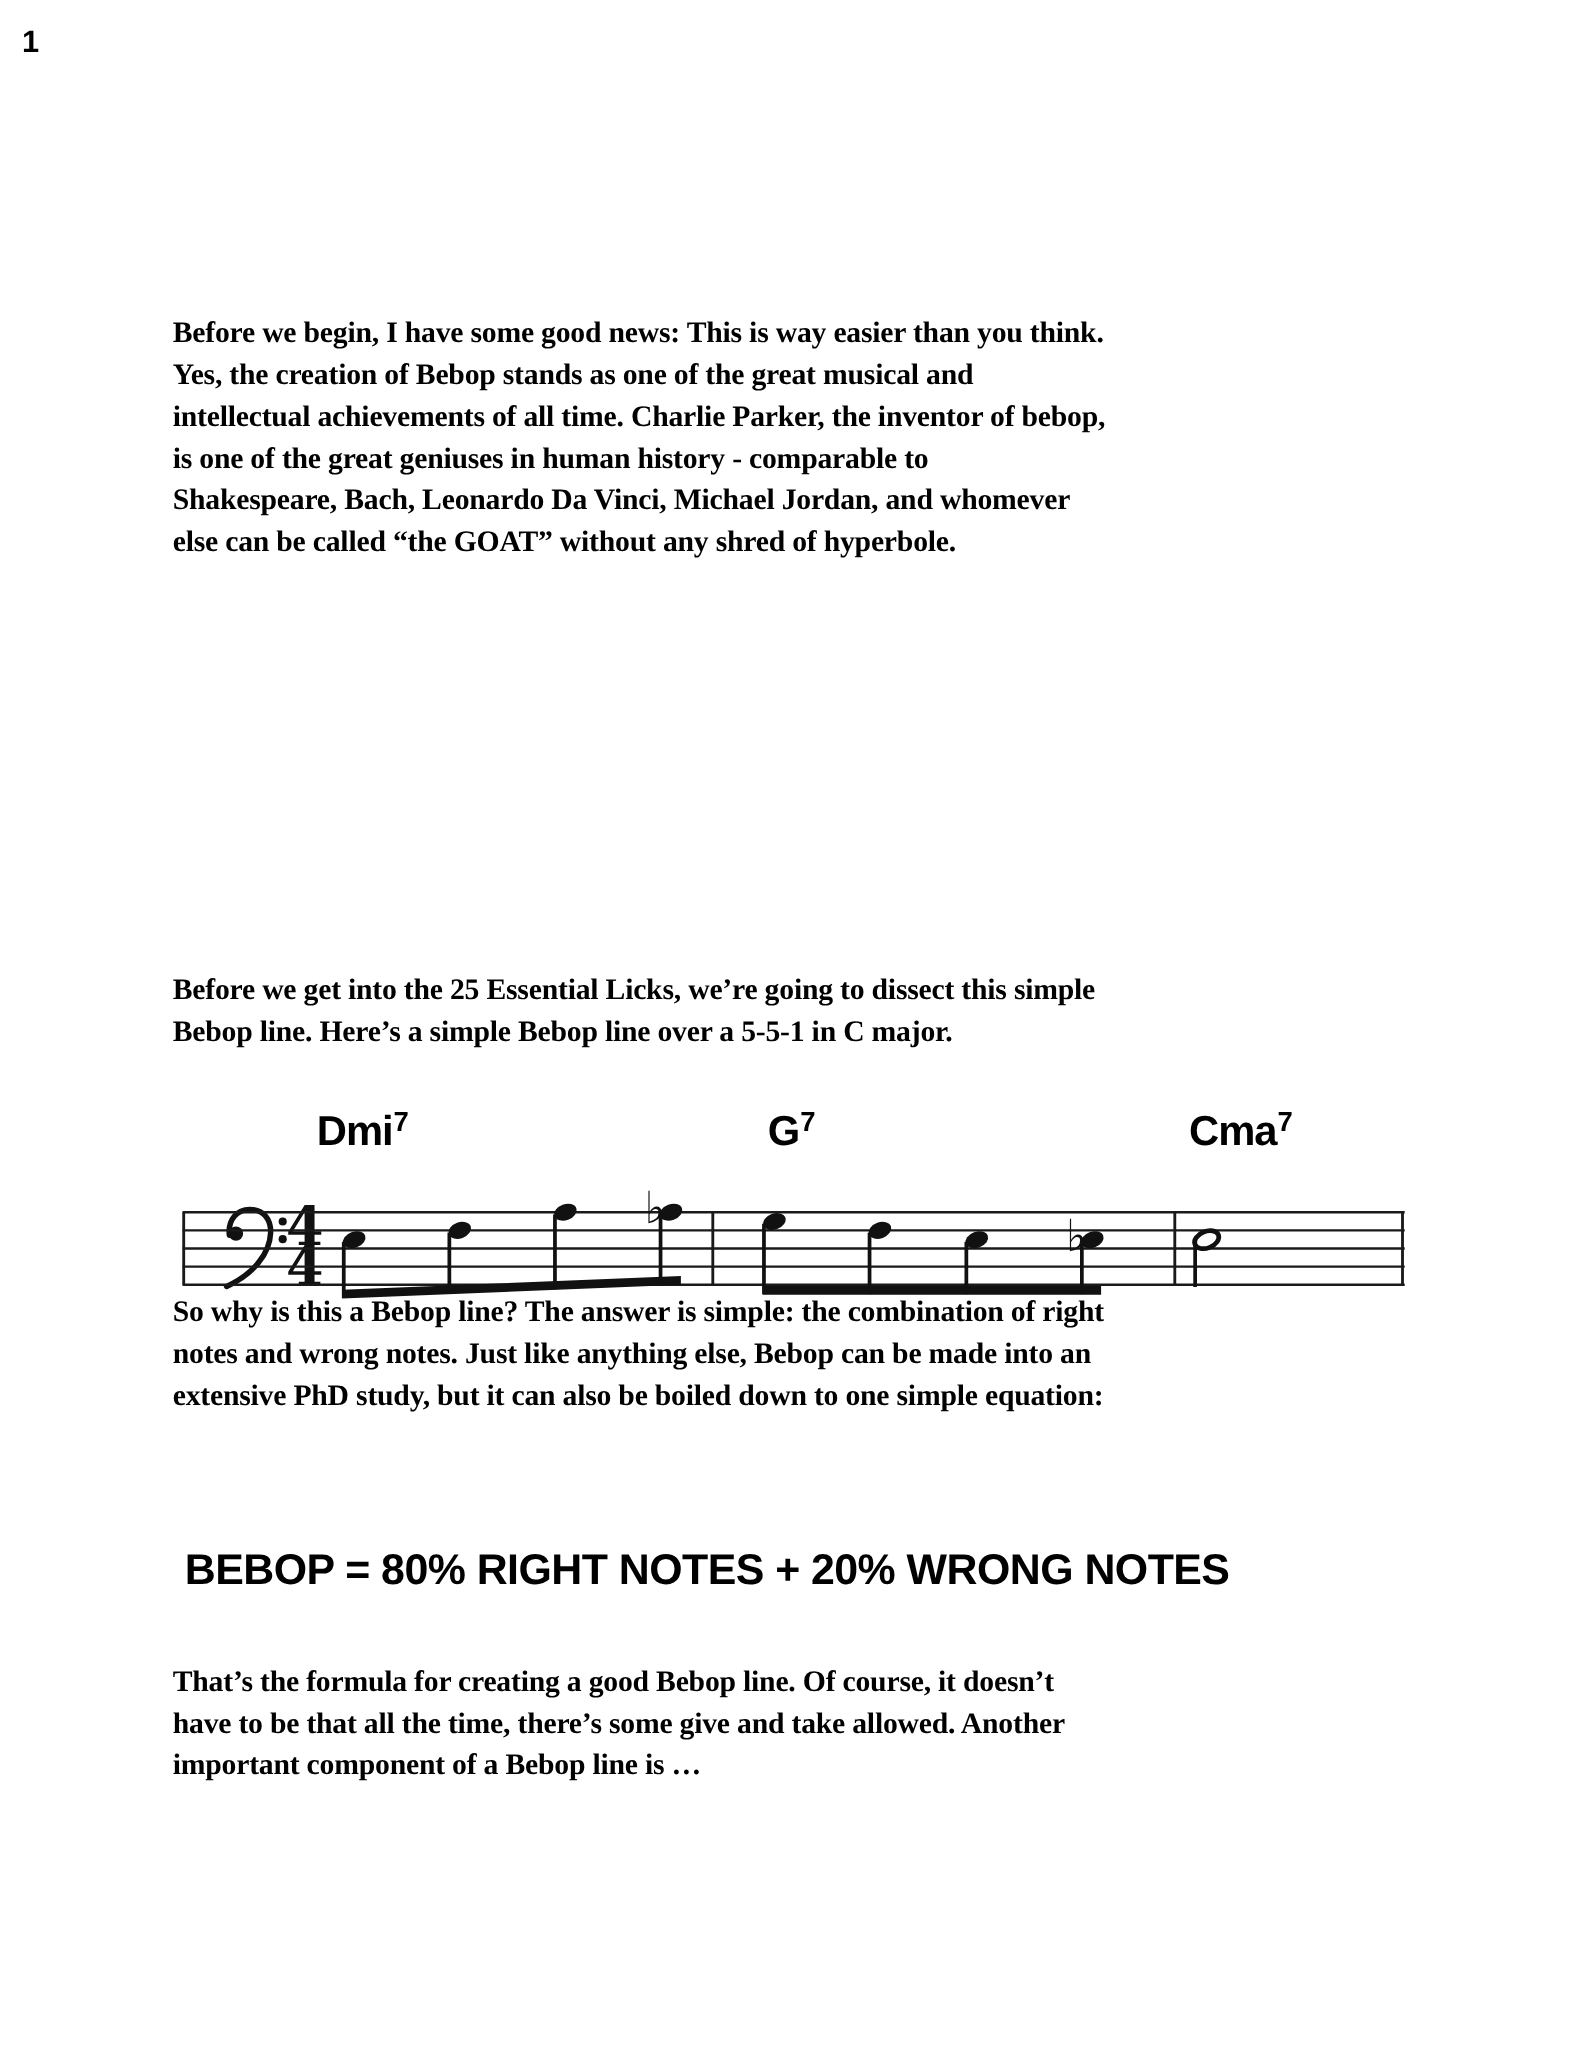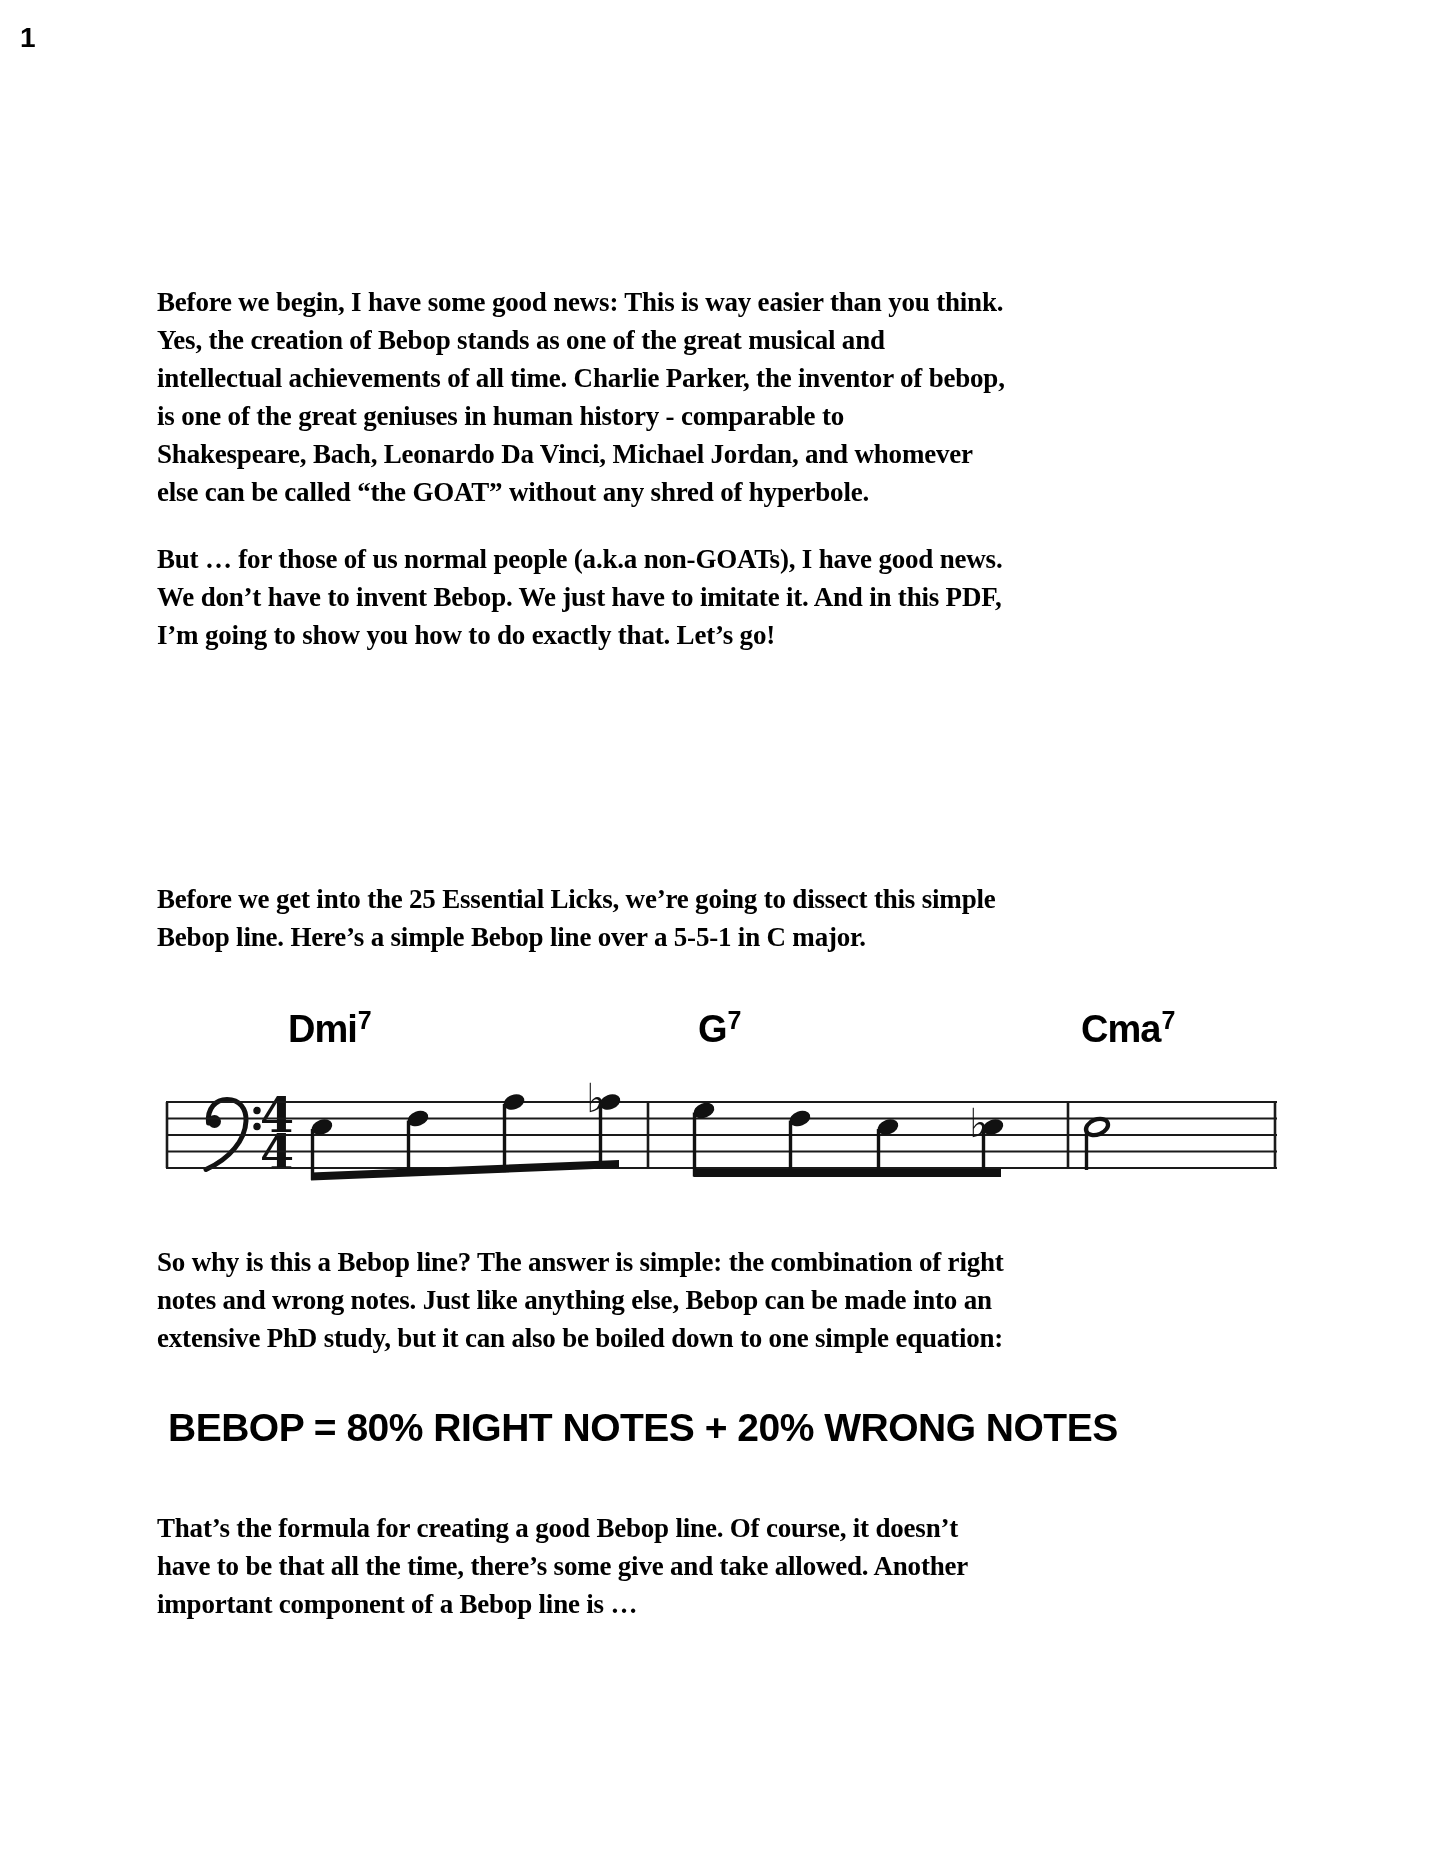--- a/index.html
+++ b/index.html
@@ -15,21 +15,21 @@
     position:absolute; left:157px; top:172px; font-size:40px; line-height:1;
     letter-spacing:-0.5px; white-space:pre;
   }
   .body-text {
     position:absolute; left:157px; font-size:27px; line-height:38px;
     letter-spacing:-0.2px; white-space:pre;font-family:Liberation Serif, serif;
   }
   .p1 { top:283px; }
   .p2 { top:540px; }
   .p3 { top:880px; }
-  .p4 { top:1243px; }
+  .p4 { top:1173px; }
   .p5 { top:1477px;margin-top:32px; }
   .equation {
     position:absolute; left:168px; top:1408px; font-size:39px; line-height:1;
     letter-spacing:-0.5px; white-space:pre;
   }
   .chord {
     position:absolute; top:1010px; font-size:38px; line-height:1;
     letter-spacing:-1px; white-space:nowrap;text-align:center;
   }
   .chord-root { display:inline-block; }
@@ -50,23 +50,20 @@
 
   <div class="page-number">1</div>
 
 
   <div class="body-text p1">Before we begin, I have some good news: This is way easier than you think.
 Yes, the creation of Bebop stands as one of the great musical and
 intellectual achievements of all time. Charlie Parker, the inventor of bebop,
 is one of the great geniuses in human history - comparable to
 Shakespeare, Bach, Leonardo Da Vinci, Michael Jordan, and whomever
 else can be called “the GOAT” without any shred of hyperbole.</div>
-  <div class="body-text p2">But … for those of us normal people (a.k.a non-GOATs), I have good news.
-We don’t have to invent Bebop. We just have to imitate it. And in this PDF,
-I’m going to show you how to do exactly that. Let’s go!</div>
   <div class="body-text p3">Before we get into the 25 Essential Licks, we’re going to dissect this simple
 Bebop line. Here’s a simple Bebop line over a 5-5-1 in C major.</div>
 
   <div class="chord" style="left:288px">
     <span class="chord-root">Dmi</span><span class="chord-sup">7</span>
   </div>
   <div class="chord" style="left:698px">
     <span class="chord-root">G</span><span class="chord-sup">7</span>
   </div>
   <div class="chord" style="left:1081px">

